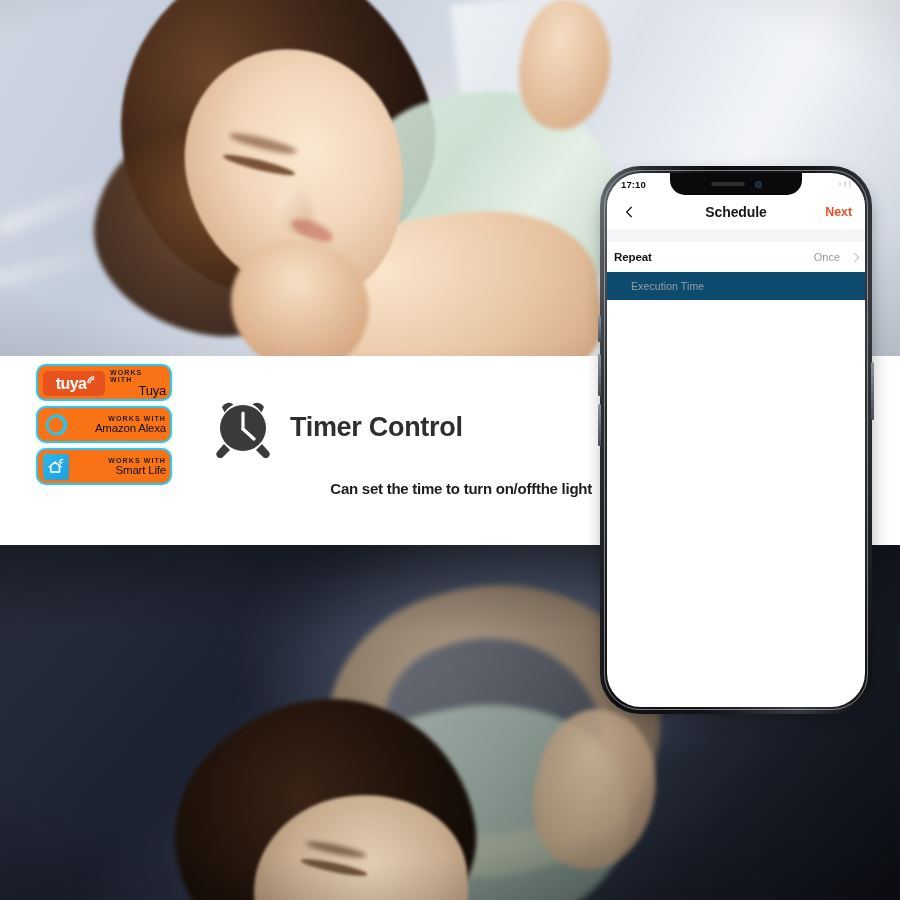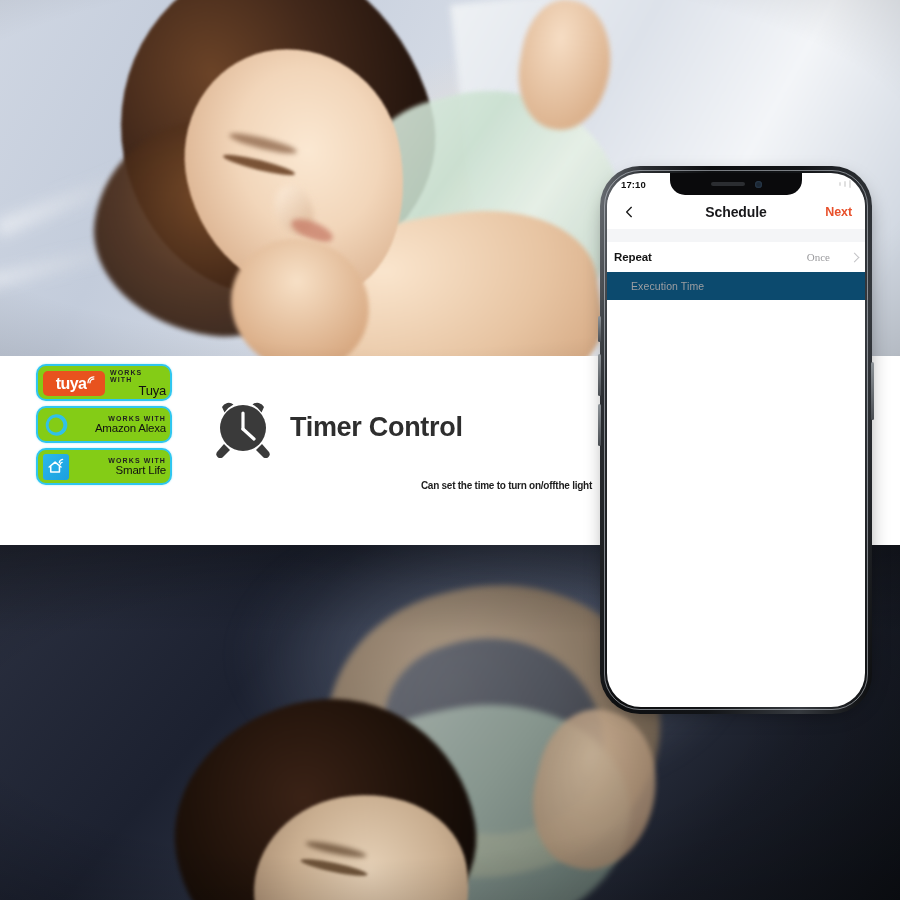--- a/index.html
+++ b/index.html
@@ -272,21 +272,21 @@
     position: absolute;
     left: 36px; top: 8px;
     width: 136px;
     display: flex;
     flex-direction: column;
     gap: 5px;
   }
   .badge {
     position: relative;
     height: 37px;
-    background: #84cc16;
+    background: #f97316;
     border: 2px solid #2fc6ef;
     border-radius: 10px;
     display: flex;
     align-items: center;
     padding: 1px 4px 0 5px;
     gap: 5px;
     box-shadow: 0 0 2px rgba(47,198,239,.45);
   }
   .badge-mark {
     flex: 0 0 auto;
@@ -373,21 +373,21 @@
   .clock-icon { width: 62px; height: 62px; flex: 0 0 auto; }
   .feature-title {
     font-size: 27px;
     font-weight: 700;
     color: #2e2e2e;
     letter-spacing: -.3px;
   }
   .feature-sub {
     margin-top: 22px;
     margin-left: 7px;
-    font-size: 10px;
+    font-size: 15px;
     font-weight: 700;
     color: #1d1d1d;
     letter-spacing: -.25px;
   }
 
   
   .phone {
     position: absolute;
     left: 600px; top: 166px;
     width: 272px; height: 548px;
@@ -513,22 +513,21 @@
   .row-label {
     font-size: 11.5px;
     font-weight: 700;
     color: #141414;
     letter-spacing: -.1px;
   }
   .row-value-wrap {
     margin-left: auto;
     display: flex;
     align-items: center;
-    gap: 21px;
-    font-family: Liberation Serif, serif;
+    gap: 11px;
   }
   .row-value {
     font-size: 11px;
     color: #9b9b9e;
   }
   .chev {
     width: 7px; height: 7px;
     border-right: 1.4px solid #c3c3c6;
     border-top: 1.4px solid #c3c3c6;
     transform: rotate(45deg);

